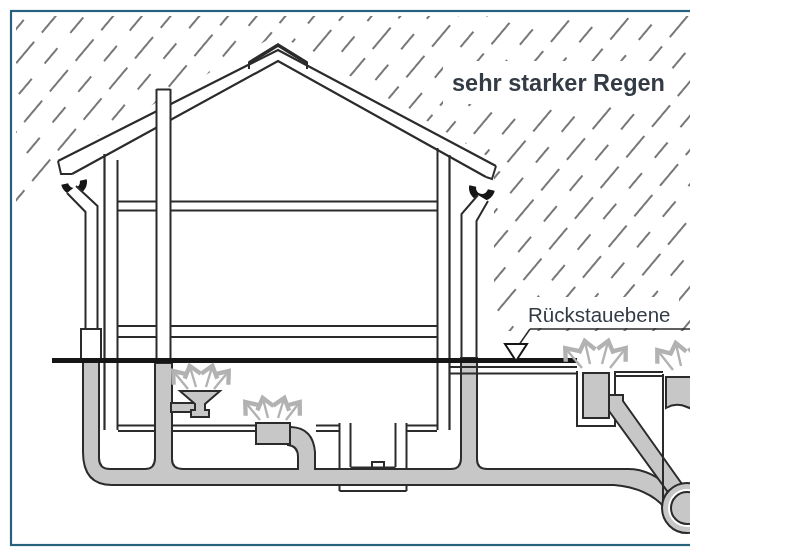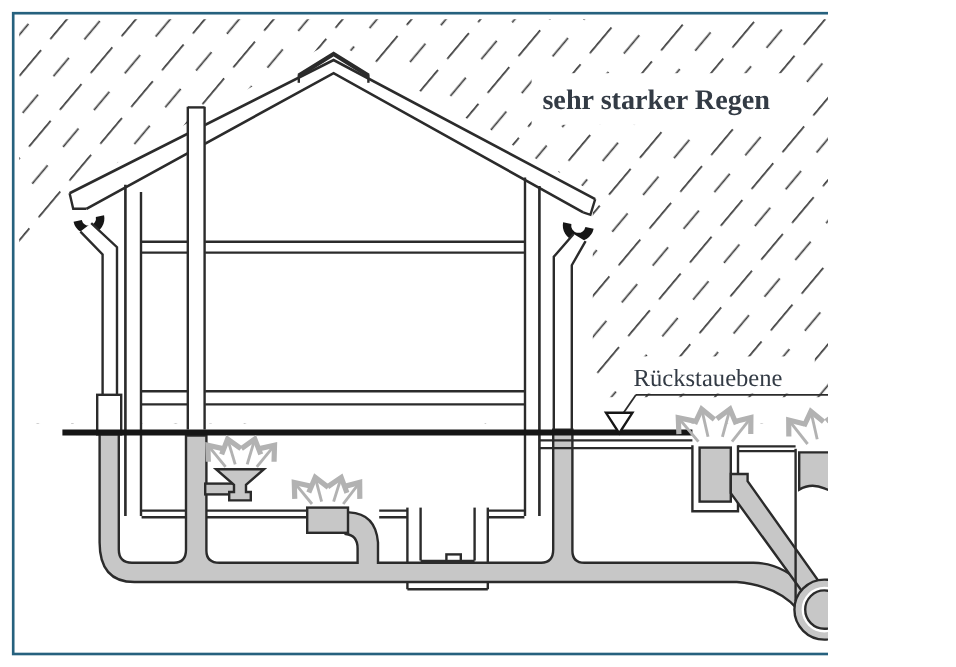--- a/index.html
+++ b/index.html
@@ -9,21 +9,21 @@
     --c-black:#161616;
     --c-pipe:#c7c7c7;
     --c-spray:#b2b2b2;
     --c-text:#333b45;
     --c-rain:#3c3c3c;
   }
   html,body{margin:0;padding:0;background:#fff;}
   .stage{
     position:relative;width:690px;height:556px;
     background:var(--c-background,#fff);
-    font-family:Liberation Serif, serif;
+    font-family:Liberation Sans, sans-serif;
     overflow:hidden;
   }
   svg{display:block;}
   .ln{stroke:var(--c-line,#2b2b2b);fill:none;}
   .pipe{fill:var(--c-pipe,#c7c7c7);stroke:var(--c-line,#2b2b2b);stroke-width:2;}
   .whitefill{fill:#ffffff;}
   .spray{stroke:var(--c-spray,#b2b2b2);fill:none;}
   .lbl{fill:var(--c-text,#333b45);}
   .rainline{stroke:var(--c-rain,#3c3c3c);stroke-width:1.4;}
 </style>

